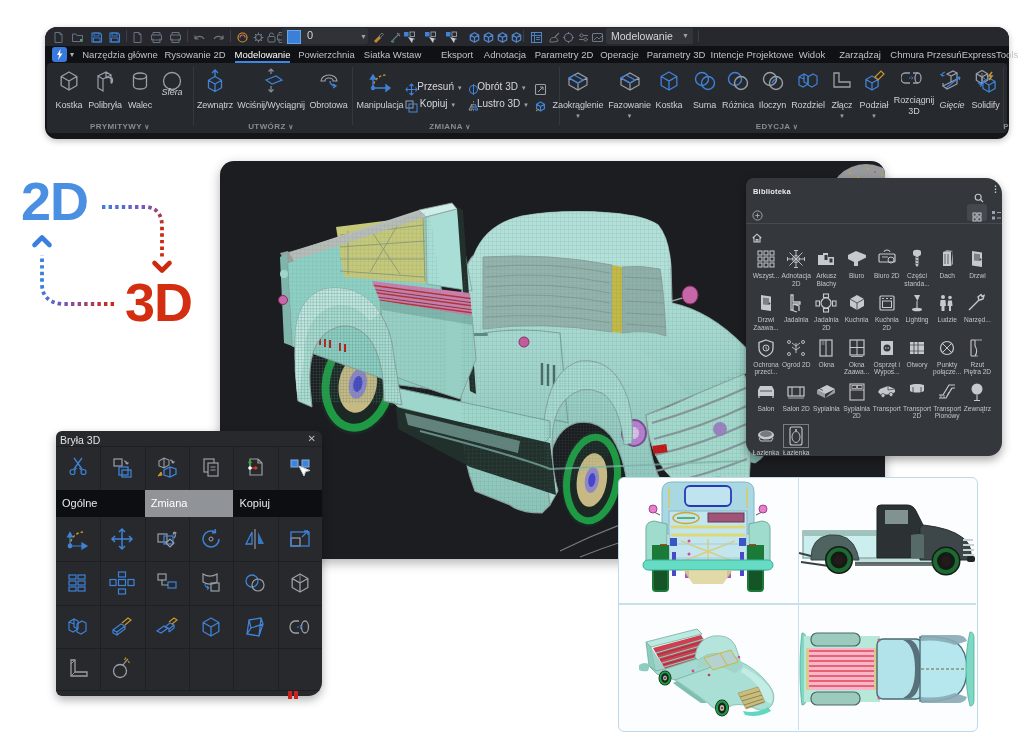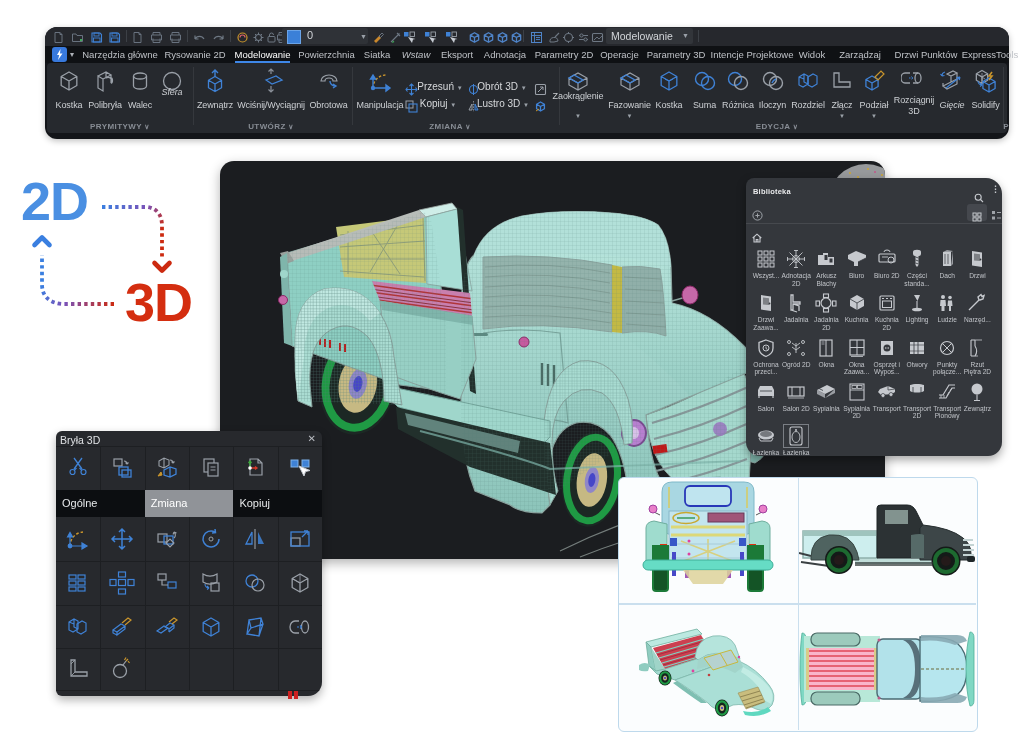--- a/index.html
+++ b/index.html
@@ -161,30 +161,30 @@
     <div id="tabrow">
       <div id="appbtn"><svg width="15" height="15" viewBox="0 0 15 15">
             <path d="M8.5 2 L5 8 L7.2 8 L6 13 L10.5 6.5 L8 6.5 Z" fill="#fff"></path>
           </svg></div>
       <div style="position:absolute;left:25px;top:4px;color:#aeb2b8;font-size:8px;">▾</div>
       <div class="tab" style="left:75px;">Narzędzia główne</div>
       <div class="tab" style="left:150px;">Rysowanie 2D</div>
       <div class="tab active" style="left:217.5px;">Modelowanie</div>
       <div class="tab" style="left:281.5px;">Powierzchnia</div>
       <div class="tab" style="left:332px;">Siatka</div>
-      <div class="tab" style="left:371px;font-style:italic;">Wstaw</div>
+      <div class="tab" style="left:362px;">Wstaw</div>
       <div class="tab" style="left:412px;">Eksport</div>
       <div class="tab" style="left:460px;">Adnotacja</div>
       <div class="tab" style="left:519px;">Parametry 2D</div>
       <div class="tab" style="left:574.5px;">Operacje</div>
       <div class="tab" style="left:631px;">Parametry 3D</div>
       <div class="tab" style="left:707px;">Intencje Projektowe</div>
       <div class="tab" style="left:767px;">Widok</div>
       <div class="tab" style="left:815px;">Zarządzaj</div>
-      <div class="tab" style="left:881px;">Drzwi Punktów</div>
+      <div class="tab" style="left:881px;">Chmura Przesuń</div>
       <div class="tab" style="left:945px;">ExpressTools</div>
     </div>
     <div id="grouparea"></div>
     <div id="ribbonicons" style="position:absolute;left:0;top:0;width:964px;height:112px;overflow:hidden;">
         <div class="gdiv" style="left:147.5px;top:40px;"></div>
         <div class="gdiv" style="left:306.5px;top:40px;"></div>
         <div class="gdiv" style="left:514px;top:40px;"></div>
         <div class="gdiv" style="left:958px;top:40px;"></div>
         <div class="gname" style="left:75px;top:95px;">PRYMITYWY <span style="font-size:7px;">∨</span></div>
         <div class="gname" style="left:226px;top:95px;">UTWÓRZ <span style="font-size:7px;">∨</span></div>
@@ -225,21 +225,21 @@
         <div style="position:absolute;left:322px;top:41px;width:26px;height:26px;"><svg width="26" height="26" viewBox="0 0 26 26" fill="none">
             <path d="M6 20 A 13 13 0 0 1 19 7" stroke="#c9952c" stroke-width="1.4" stroke-dasharray="2.5 1.8"></path>
             <path d="M6 20 L19 20 M19 17 L23 20 L19 23 Z M6 20 L6 8 M3.5 11 L6 7 L8.5 11 Z" stroke="#3f82d6" stroke-width="1.4" fill="#3f82d6"></path>
             <circle cx="6" cy="20" r="2.2" fill="#3f82d6"></circle>
           </svg></div>
         <div class="rlabel" style="left:335px;top:73px;">Manipulacja</div>
         <div style="position:absolute;left:520px;top:41px;width:26px;height:26px;"><svg width="26" height="26" viewBox="0 0 26 26" fill="none">
             <path d="M4 10 L13 5 L22 10 L22 17 L13 22 L4 17 Z M4 10 L13 15 L22 10 M13 15 L13 22" stroke="#9aa0a8" stroke-width="1.2"></path>
             <path d="M4 10 L9 7 L18 12 L13 15 Z" stroke="#3f82d6" stroke-width="1.4"></path>
           </svg></div>
-        <div class="rlabel" style="left:533px;top:64px;">Zaokrąglenie</div>
+        <div class="rlabel" style="left:533px;top:73px;">Zaokrąglenie</div>
         <div style="position:absolute;left:530px;top:86px;color:#9aa0a8;font-size:6px;">▼</div>
         <div style="position:absolute;left:571.5px;top:41px;width:26px;height:26px;"><svg width="26" height="26" viewBox="0 0 26 26" fill="none">
             <path d="M4 10 L13 5 L22 10 L22 17 L13 22 L4 17 Z M4 10 L13 15 L22 10 M13 15 L13 22" stroke="#9aa0a8" stroke-width="1.2"></path>
             <path d="M4 10 L9 7 L18 12 L13 15 Z" stroke="#3f82d6" stroke-width="1.4"></path>
           </svg></div>
         <div class="rlabel" style="left:584.5px;top:73px;">Fazowanie</div>
         <div style="position:absolute;left:581.5px;top:86px;color:#9aa0a8;font-size:6px;">▼</div>
         <div style="position:absolute;left:611px;top:41px;width:26px;height:26px;"><svg width="26" height="26" viewBox="0 0 26 26" fill="none">
             <path d="M13 4 L20.83 8.5 L20.83 17.5 L13 22 L5.17 17.5 L5.17 8.5 Z M5.17 8.5 L13 13 L20.83 8.5 M13 13 L13 22" stroke="#3f82d6" stroke-width="1.3" stroke-linejoin="round"></path>
             <path d="M9 11 L13 13 L17 11" stroke="#3f82d6" stroke-width="1"></path>

